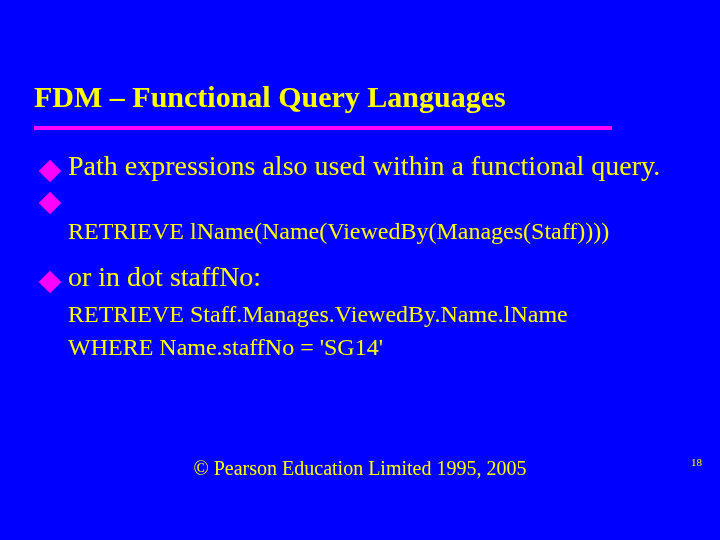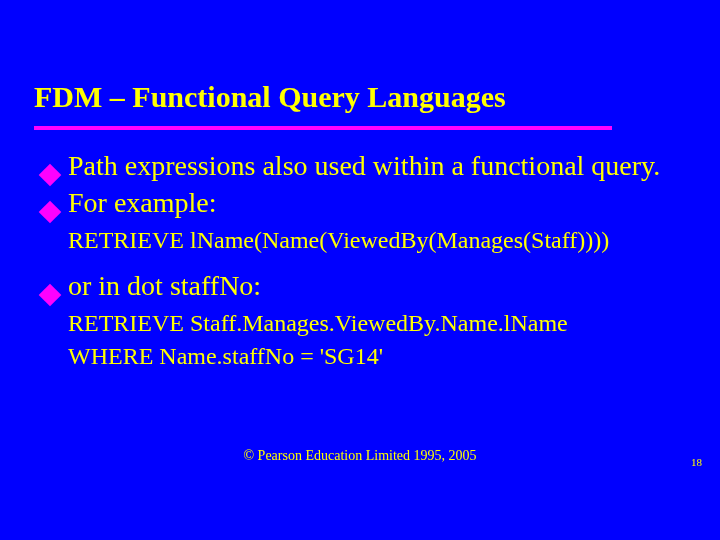--- a/index.html
+++ b/index.html
@@ -27,21 +27,21 @@
     background: #ff00ff;
     margin-left: 34px;
     margin-right: 108px;
     margin-top: 2px;
   }
   .content {
     padding: 18px 36px 0 42px;
   }
   .bullet-line {
     display: flex;
-    align-items: flex-end;
+    align-items: center;
     margin-bottom: 0;
   }
   .bullet-icon {
     flex: 0 0 auto;
     width: 16px;
     height: 16px;
     background: #ff00ff;
     transform: rotate(45deg);
     margin-top: 10px;
     margin-right: 10px;
@@ -60,26 +60,26 @@
   .code-block {
     color: #ffff00;
     font-size: 24px;
     line-height: 1.35;
     padding-left: 26px;
     margin-top: 4px;
     margin-bottom: 12px;
   }
   .footer {
     position: absolute;
-    bottom: 20px;
+    bottom: 4px;
     left: 0;
     width: 100%;
     text-align: center;
     color: #ffff00;
-    font-size: 14px;
+    font-size: 20px;
   }
   .pagenum {
     position: absolute;
     bottom: 16px;
     right: 18px;
     color: #ffff00;
     font-size: 11px;
   }
   .b1-wrap { margin-bottom: 2px; }
   .b3-wrap { margin-top: 10px; }
@@ -94,21 +94,20 @@
 
   <div class="content">
 
     <div class="bullet-line b1-wrap">
       <div class="bullet-icon"></div>
       <div class="bullet-text">Path expressions also used within a functional query.</div>
     </div>
 
     <div class="bullet-line">
       <div class="bullet-icon"></div>
-      <div class="bullet-text-inline">For example:</div>
     </div>
 
     <div class="code-block">
       <div>RETRIEVE lName(Name(ViewedBy(Manages(Staff))))</div>
     </div>
 
     <div class="bullet-line b3-wrap">
       <div class="bullet-icon"></div>
       <div class="bullet-text-inline">or in dot staffNo:</div>
     </div>

